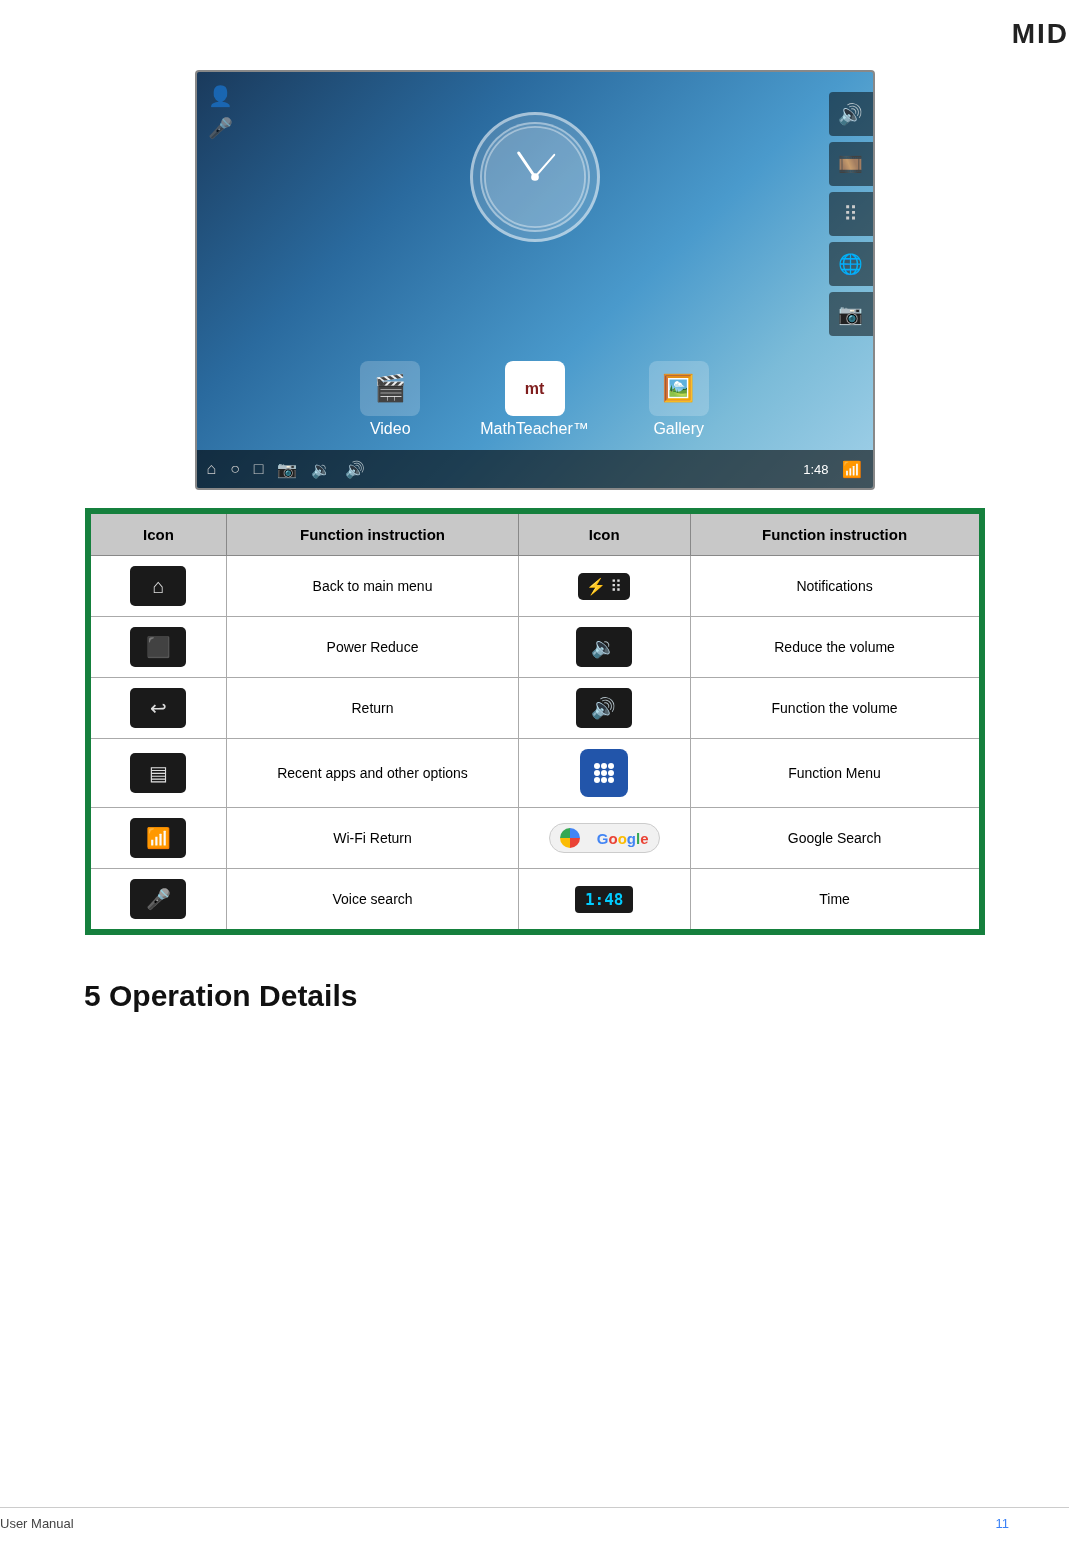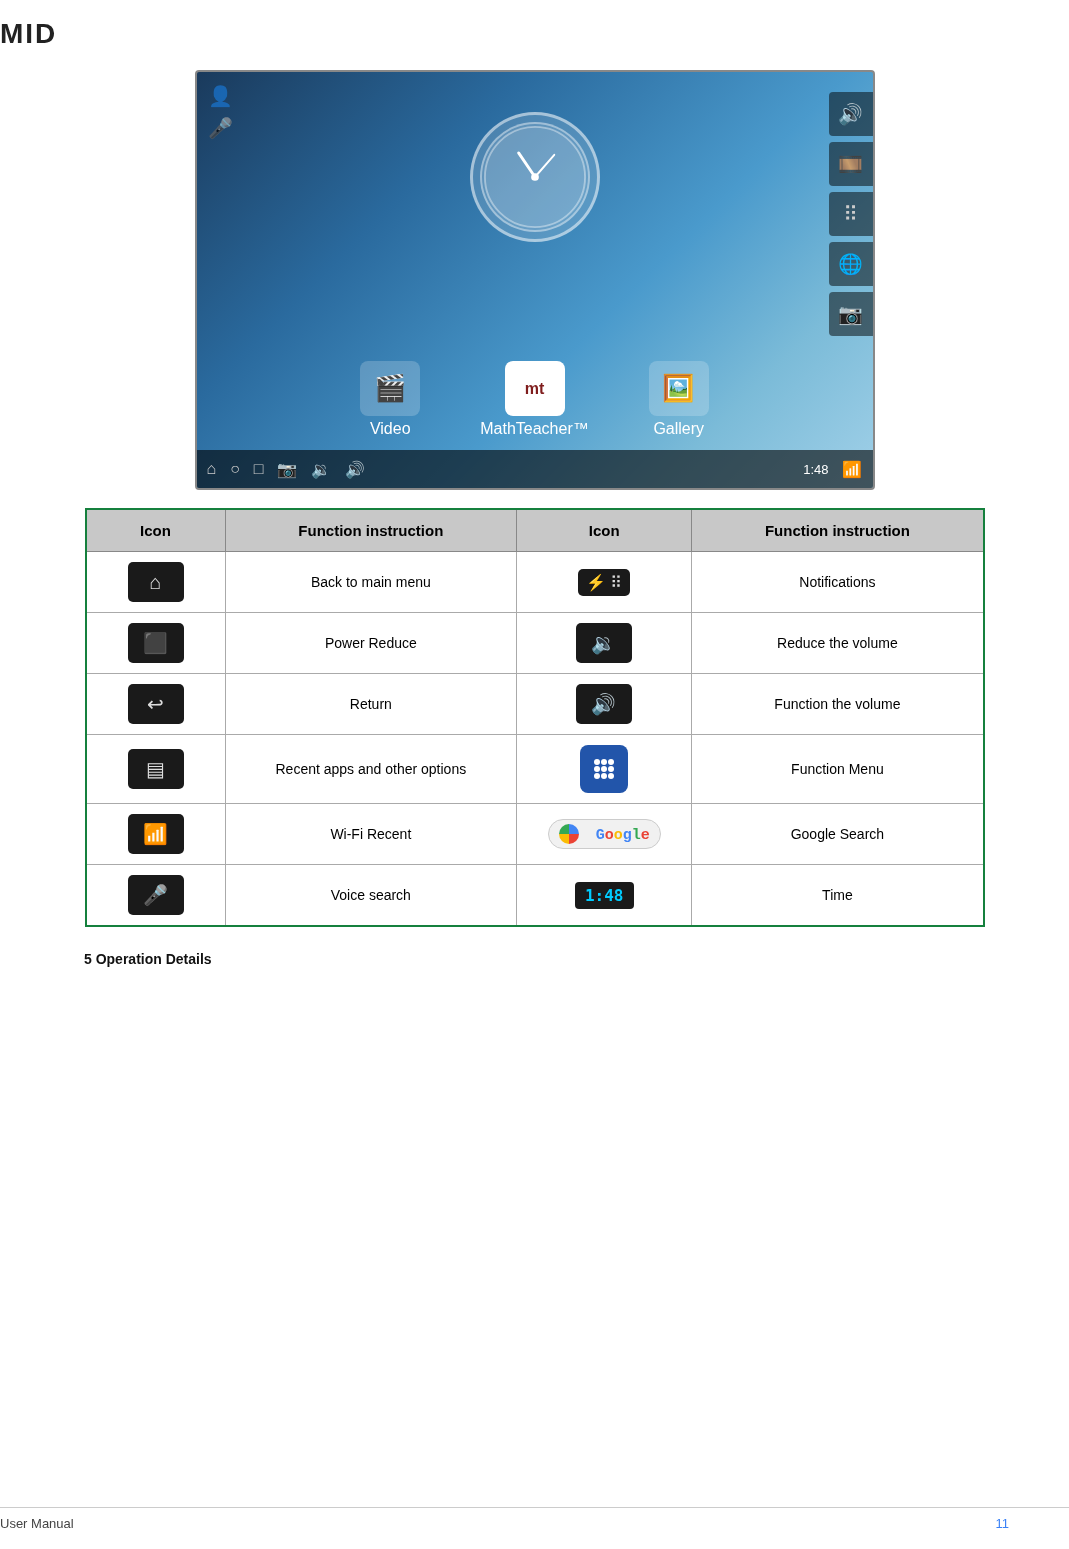--- a/index.html
+++ b/index.html
@@ -6,21 +6,21 @@
     body {
       font-family: Arial, sans-serif;
       background: #ffffff;
       width: 1069px;
       min-height: 1549px;
       position: relative;
     }
 
     
     .page-header {
-      text-align: left;
+      text-align: right;
       padding: 18px 0 10px 0;
       font-size: 28px;
       font-weight: bold;
       letter-spacing: 2px;
       color: #222;
     }
 
     
     .screenshot-container {
       display: flex;
@@ -158,21 +158,21 @@
     .tl-icon {
       color: rgba(255,255,255,0.7);
       font-size: 20px;
     }
 
     
     .main-table {
       width: 900px;
       margin: 0 auto 24px auto;
       border-collapse: collapse;
-      border: 2px solid #15803d;
+      border: 6px solid #15803d;
     }
 
     .main-table th {
       background: #c8c8c8;
       border: 1px solid #888;
       padding: 12px 10px;
       font-size: 15px;
       font-weight: bold;
       text-align: center;
     }
@@ -234,23 +234,23 @@
       justify-content: center;
       width: 48px;
       height: 48px;
       background: #2255aa;
       border-radius: 8px;
       font-size: 22px;
     }
 
     
     .section-heading {
-      font-size: 14px;
+      font-size: 30px;
       font-weight: bold;
-      margin: 24px 0 16px 84px;
+      margin: 44px 0 16px 84px;
       color: #111;
     }
 
     
     .page-footer {
       position: absolute;
       bottom: 18px;
       left: 0;
       right: 0;
       text-align: left;
@@ -395,23 +395,23 @@
           </svg>
         </div>
       </td>
       <td class="function-cell">Function Menu</td>
     </tr>
 
     <tr>
       <td class="icon-cell">
         <div class="icon-img">📶</div>
       </td>
-      <td class="function-cell">Wi-Fi Recent</td>
-      <td class="icon-cell">
-        <div style="display:inline-flex;align-items:flex-end;gap:17px;background:#f1f1f1;border:1px solid #ccc;border-radius:18px;padding:4px 10px;font-family:Liberation Mono, monospace;">
+      <td class="function-cell">Wi-Fi Return</td>
+      <td class="icon-cell">
+        <div style="display:inline-flex;align-items:center;gap:17px;background:#f1f1f1;border:1px solid #ccc;border-radius:18px;padding:4px 10px;">
           <div style="width:20px;height:20px;border-radius:50%;background:conic-gradient(#4285f4 0deg 90deg,#ea4335 90deg 180deg,#fbbc04 180deg 270deg,#34a853 270deg 360deg);"></div>
           <span style="font-size:15px;font-weight:bold;">
             <span style="color:#4285f4;">G</span><span style="color:#ea4335;">o</span><span style="color:#fbbc04;">o</span><span style="color:#4285f4;">g</span><span style="color:#34a853;">l</span><span style="color:#ea4335;">e</span>
           </span>
         </div>
       </td>
       <td class="function-cell">Google Search</td>
     </tr>
 
     <tr>

